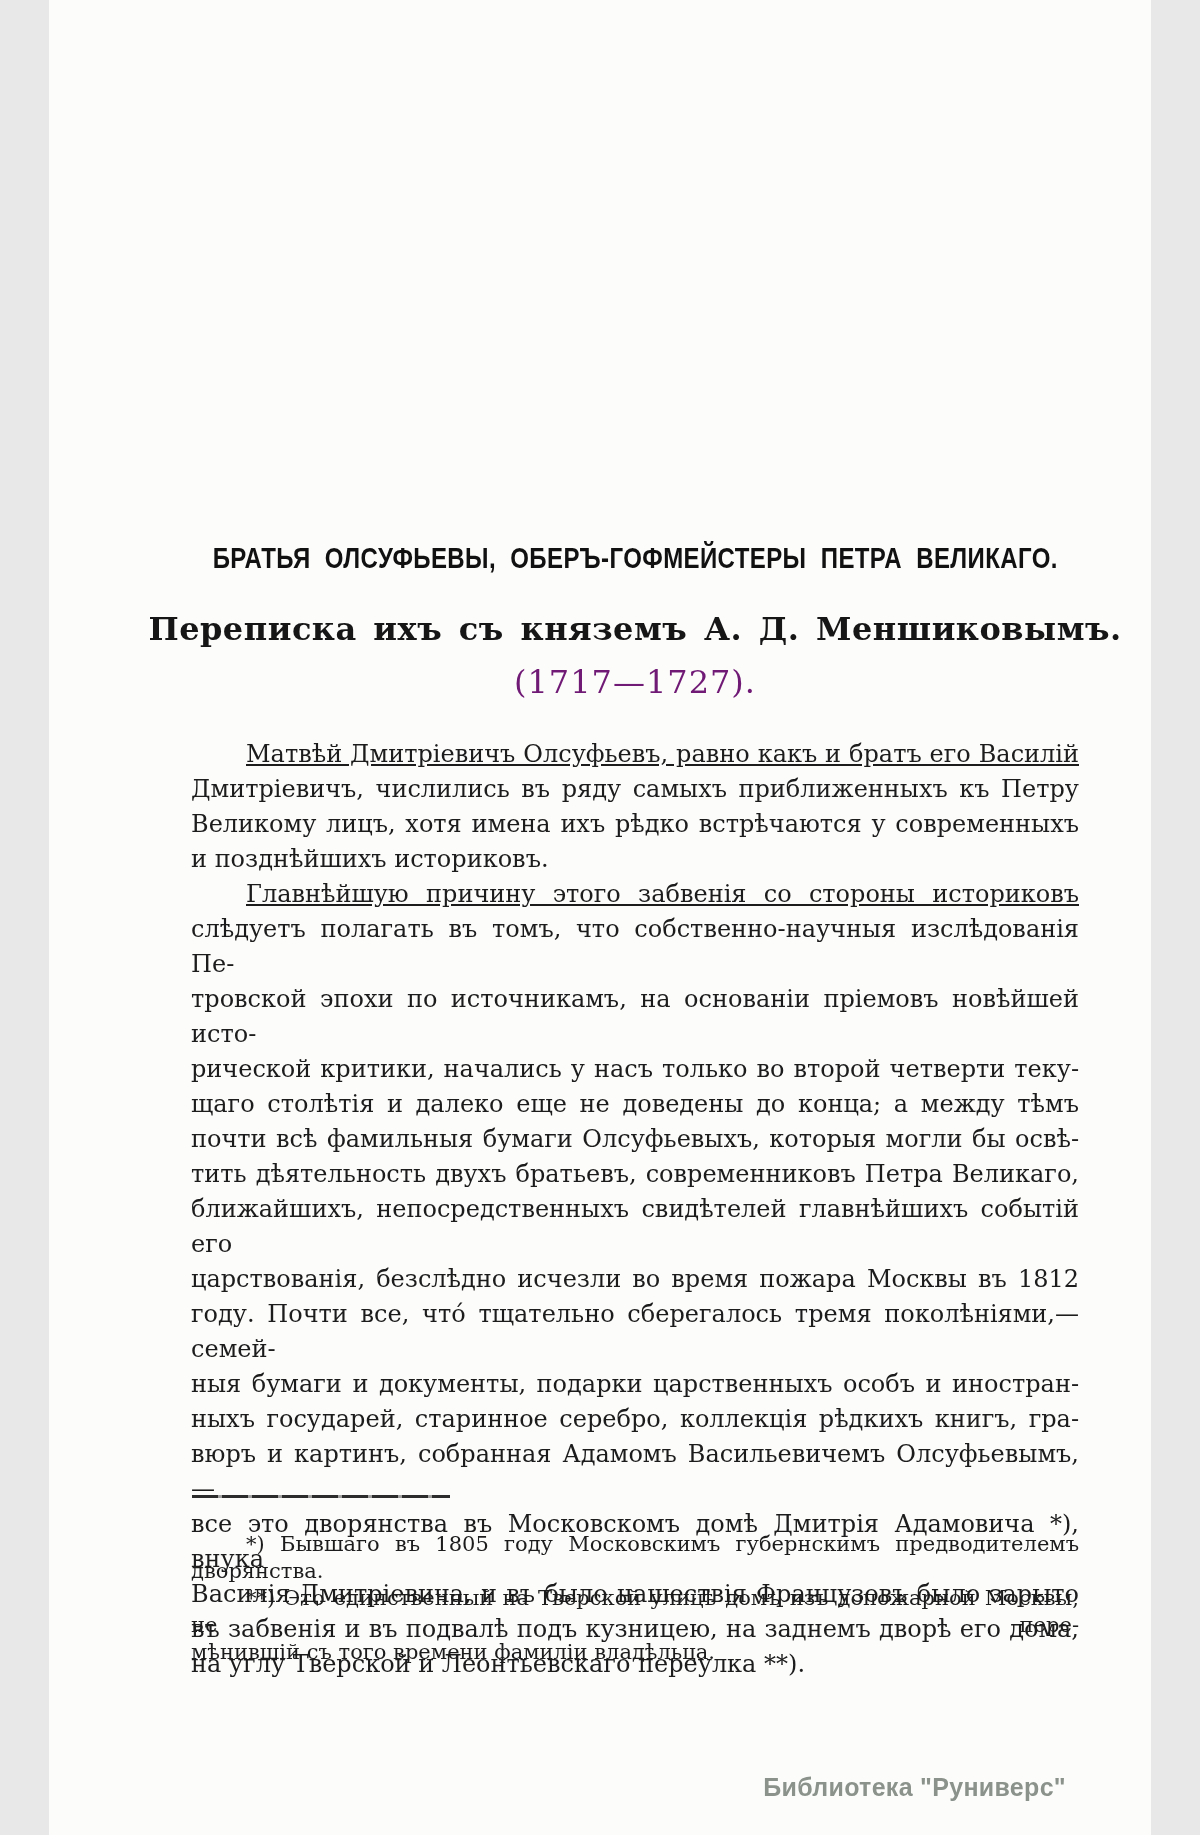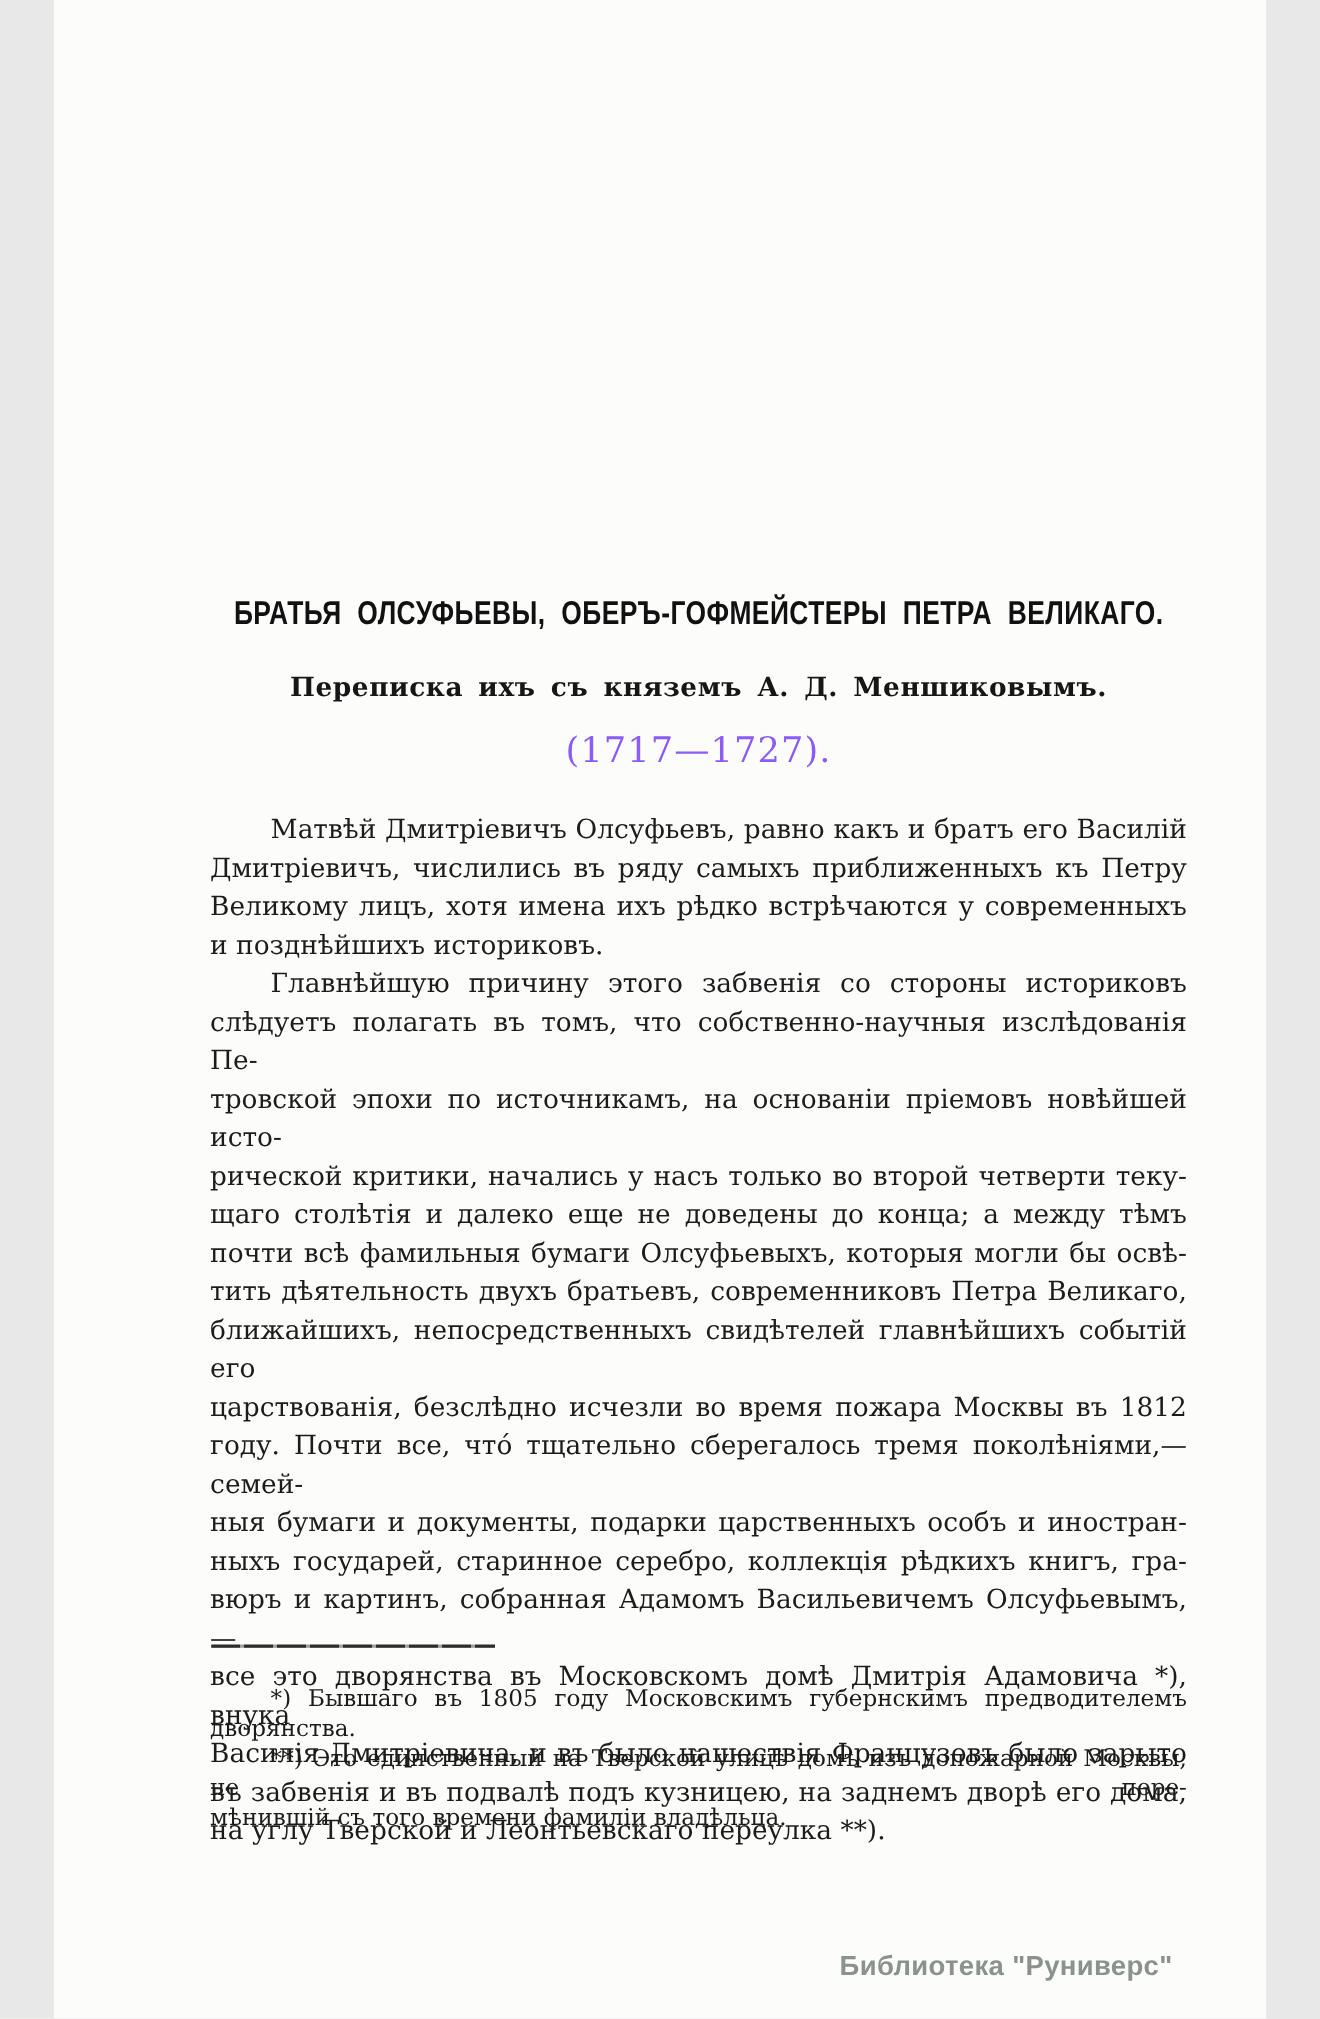--- a/index.html
+++ b/index.html
@@ -43,46 +43,46 @@
   }
 
   .subtitle-wrap {
     top: 610px;
     display: flex;
     justify-content: center;
   }
   .subtitle {
     white-space: nowrap;
     font-weight: 700;
-    font-size: 24px;
+    font-size: 32px;
     letter-spacing: 0.5px;
     word-spacing: 5px;
     color: #161616;
   }
 
   .daterange {
     top: 663px;
     text-align: center;
     font-size: 32px;
     letter-spacing: 1px;
-    color: #8b5cf6;
+    color: #701a75;
   }
 
   
   .body-text {
     top: 737px;
     font-size: 24px;
     line-height: 35px;
   }
   .line {
     text-align: justify;
     text-align-last: justify;
     white-space: normal;
   }
-  .line.first { text-indent: 55px; }
+  .line.first { text-indent: 55px; text-decoration: underline; }
   .line.last  { text-align-last: left; }
 
   
   .footnote-rule {
     position: absolute;
     top: 1495px;
     left: 143px;
     width: 258px;
     height: 3px;
     background: repeating-linear-gradient(90deg,

